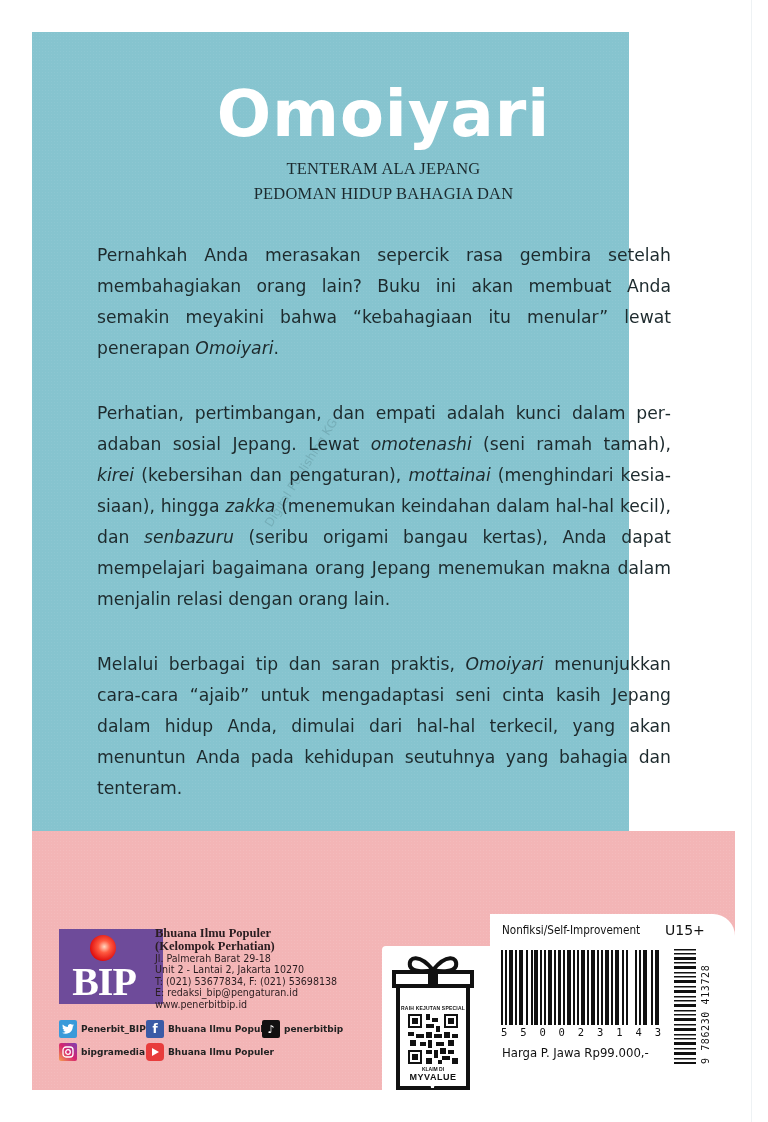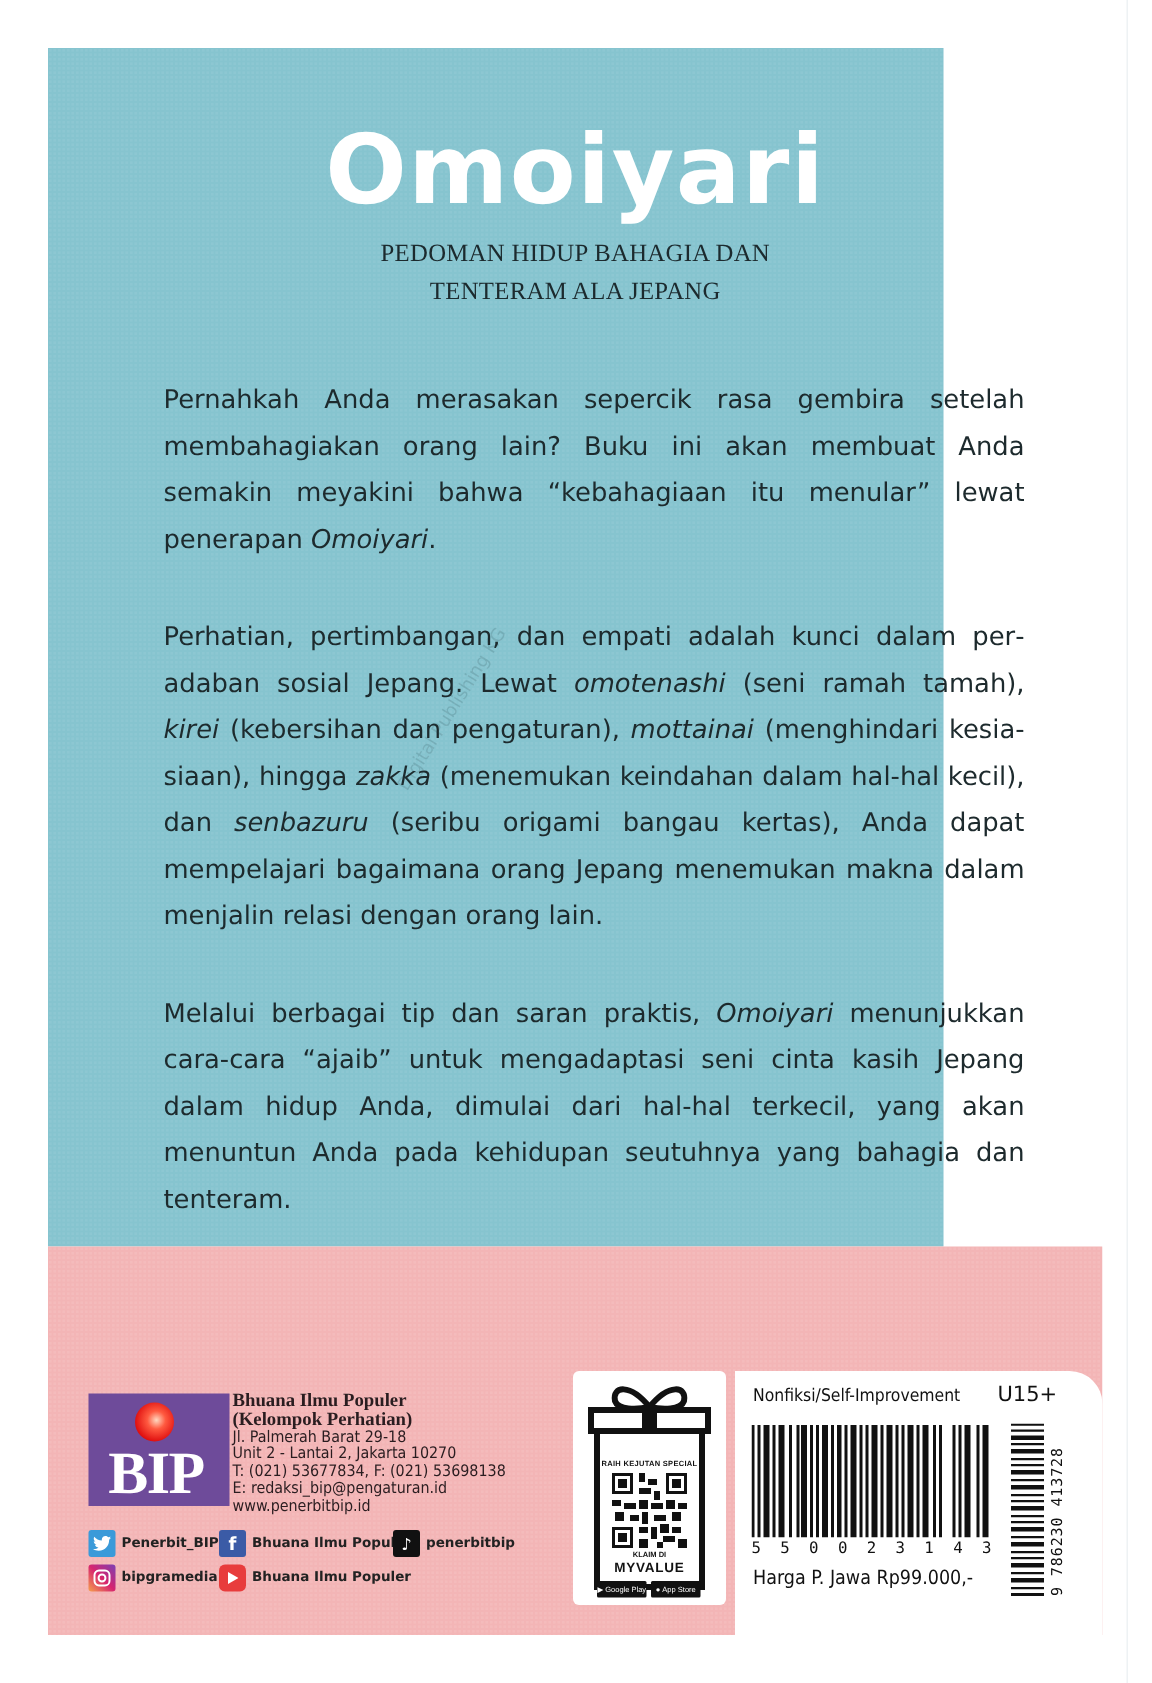--- a/index.html
+++ b/index.html
@@ -29,34 +29,34 @@
     font-size: 64px; letter-spacing: 1px; line-height: 80px;
   }
   .subtitle {
     position: absolute; left: 0; width: 703px; top: 124px; text-align: center;
     color: #1c2a2e; font-family: "Liberation Serif", serif; font-size: 16.5px; line-height: 25px;
     letter-spacing: 0.2px;
   }
   .blurb {
     position: absolute; left: 65px; width: 574px;
     color: #1d2a2d; font-family: "DejaVu Sans", sans-serif; font-size: 17.2px; line-height: 31px;
-    text-align: justify; margin: 12px;
+    text-align: justify; margin: 0;
   }
   .blurb em { font-style: italic; }
   .p1 { top: 208px; }
   .p2 { top: 366px; }
   .p3 { top: 617px; }
   .watermark {
     position: absolute; left: 230px; top: 490px; transform: rotate(-58deg);
     transform-origin: left top; color: rgba(40,70,80,0.18);
     font-family: "DejaVu Sans", sans-serif; font-size: 12px; white-space: nowrap;
   }
   
   .logo {
-    position: absolute; left: 27px; top: 897px; width: 94px; height: 75px;
+    position: absolute; left: 27px; top: 897px; width: 104px; height: 75px;
     background: #6e4b9a;
   }
   .logo .ball {
     position: absolute; left: 31px; top: 6px; width: 26px; height: 26px; border-radius: 50%;
     background: radial-gradient(circle at 55% 45%, #ffd8c0 0%, #ff5a40 30%, #e01010 70%, #b00000 100%);
   }
   .logo .bip {
     position: absolute; left: 0; width: 90px; top: 32px; text-align: center; color: #fff;
     font-family: "Liberation Serif", serif; font-weight: bold; font-size: 40px; line-height: 42px; letter-spacing: -1px;
   }
@@ -68,22 +68,23 @@
   .social {
     position: absolute; display: flex; align-items: center; font-size: 9px; font-weight: bold; color: #222;
     font-family: "DejaVu Sans", sans-serif;
   }
   .social .ico {
     width: 18px; height: 18px; margin-right: 4px; display: flex; align-items: center; justify-content: center;
     color: #fff; font-size: 12px; font-weight: bold; border-radius: 2px;
   }
   
   .qr-card {
-    position: absolute; left: 350px; top: 882px; width: 102px; height: 156px; background: #fff;
+    position: absolute; left: 350px; top: 914px; width: 102px; height: 156px; background: #fff;
     border-radius: 4px;
+    padding-left: 12px;
   }
   .gift-svg { position: absolute; left: 8px; top: 6px; }
   .qr-label-top {
     position: absolute; left: 18px; width: 66px; top: 59px; text-align: center; font-size: 5px; font-weight: bold; color: #111;
     letter-spacing: 0.2px;
   }
   .qr-code { position: absolute; left: 26px; top: 68px; width: 50px; height: 50px; }
   .qr-klaim { position: absolute; left: 18px; width: 66px; top: 120px; text-align: center; font-size: 5px; font-weight: bold; color: #111; }
   .qr-brand { position: absolute; left: 18px; width: 66px; top: 126px; text-align: center; font-size: 9px; font-weight: bold; color: #111; letter-spacing: 0.5px; }
   .store-badges { position: absolute; left: 16px; top: 140px; display: flex; gap: 3px; }
@@ -113,22 +114,22 @@
 </style>
 </head>
 <body>
 
 <div class="edge-line"></div>
 
 <div class="cover">
   <div class="top-band">
     <div class="title">Omoiyari</div>
     <div class="subtitle">
+      <div>TENTERAM ALA JEPANG</div>
       <div>PEDOMAN HIDUP BAHAGIA DAN</div>
-      <div>TENTERAM ALA JEPANG</div>
     </div>
 
     <p class="blurb p1"><span>Pernahkah Anda merasakan sepercik rasa gembira setelah membahagiakan orang lain? Buku ini akan membuat Anda semakin meyakini bahwa “kebahagiaan itu menular” lewat penerapan </span><em>Omoiyari</em><span>.</span></p>
 
     <p class="blurb p2"><span>Perhatian, pertimbangan, dan empati adalah kunci dalam per­adaban sosial Jepang. Lewat </span><em>omotenashi</em><span> (seni ramah tamah), </span><em>kirei</em><span> (kebersihan dan pengaturan), </span><em>mottainai</em><span> (menghindari kesia-siaan), hingga </span><em>zakka</em><span> (menemukan keindahan dalam hal-hal kecil), dan </span><em>senbazuru</em><span> (seribu origami bangau kertas), Anda dapat mempelajari bagaimana orang Jepang menemukan makna dalam menjalin relasi dengan orang lain.</span></p>
 
     <p class="blurb p3"><span>Melalui berbagai tip dan saran praktis, </span><em>Omoiyari</em><span> menunjukkan cara-cara “ajaib” untuk mengadaptasi seni cinta kasih Jepang dalam hidup Anda, dimulai dari hal-hal terkecil, yang akan menuntun Anda pada kehidupan seutuhnya yang bahagia dan tenteram.</span></p>
 
     <div class="watermark">Digital Publishing KG</div>
   </div>

